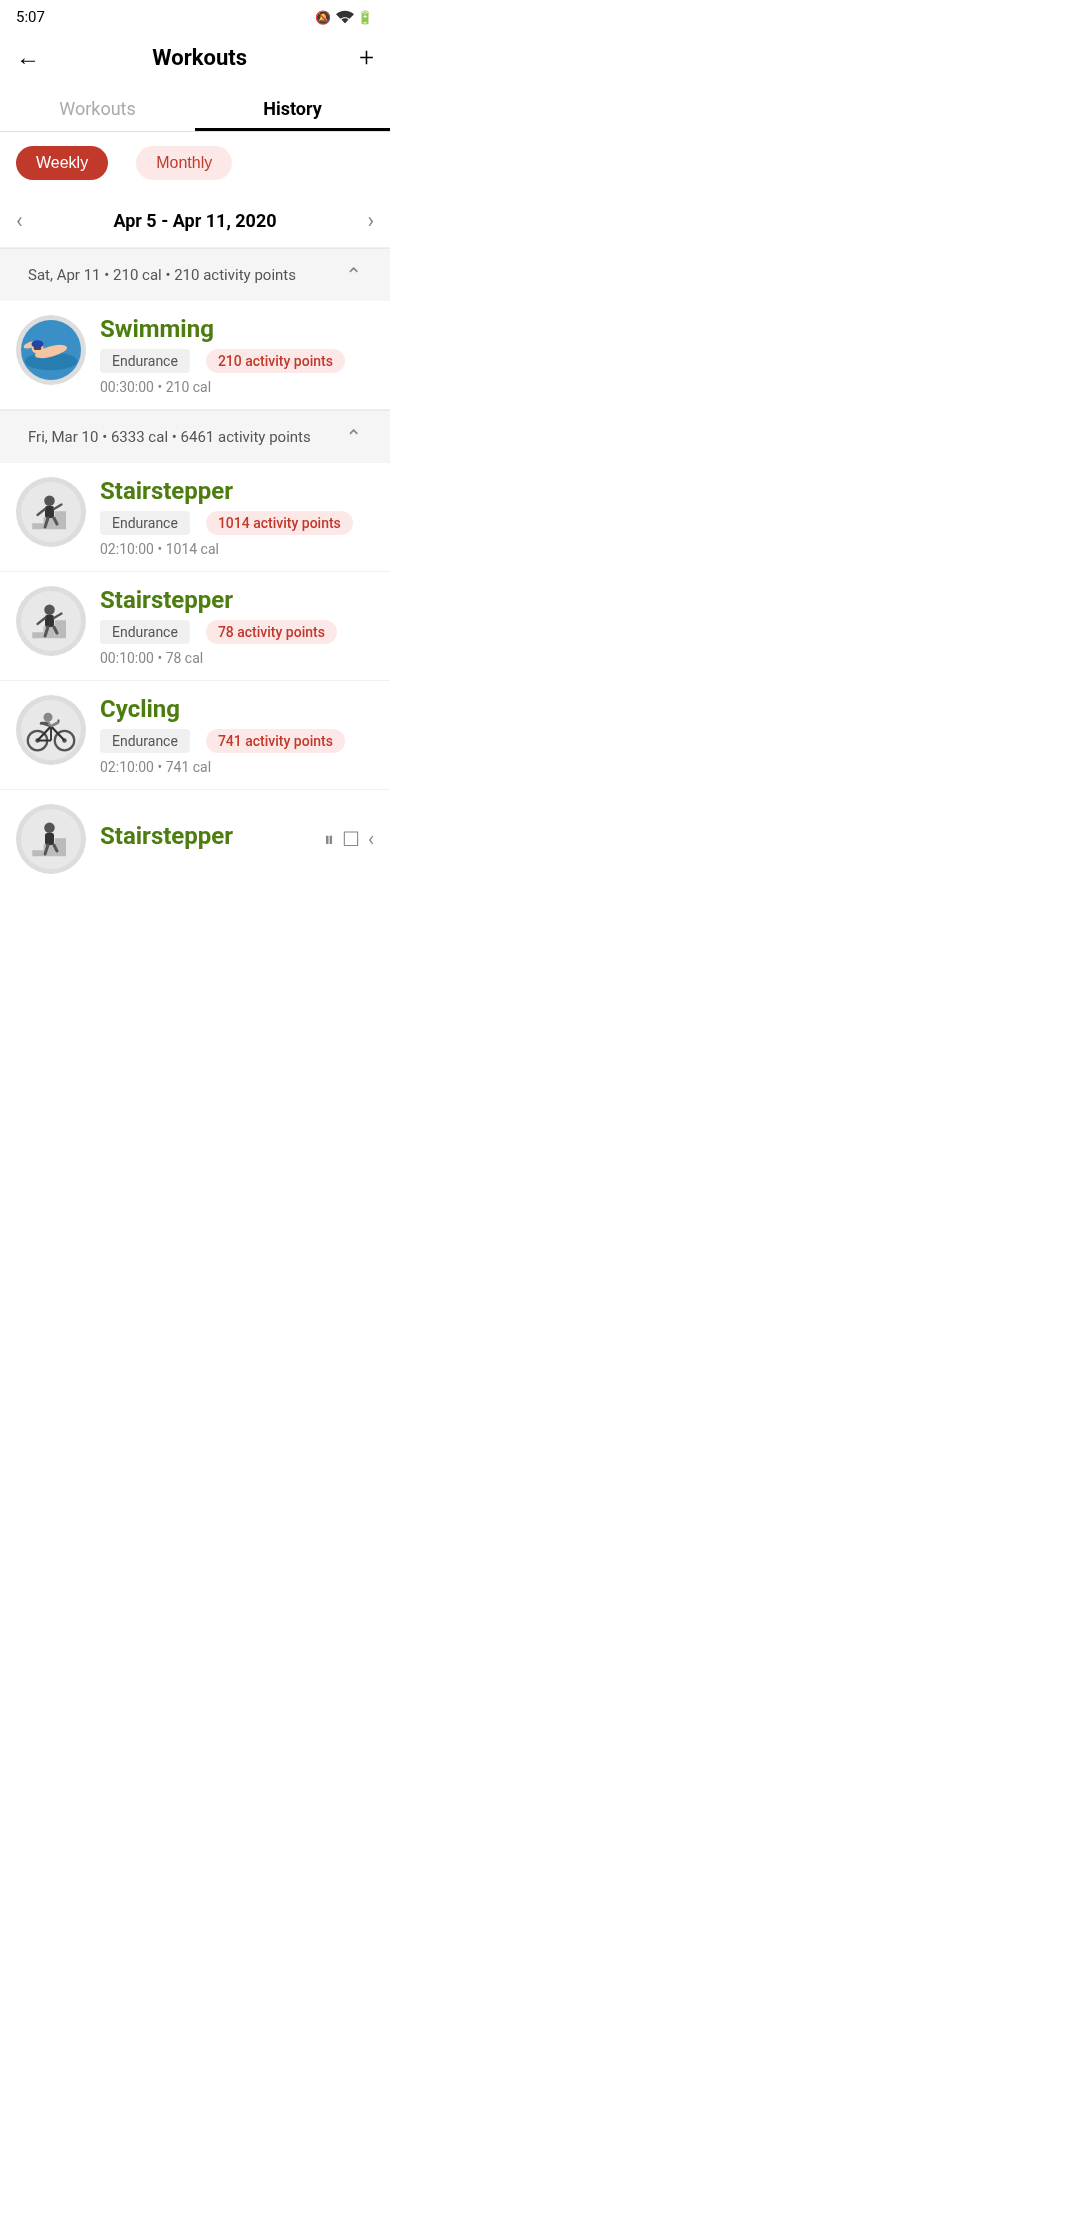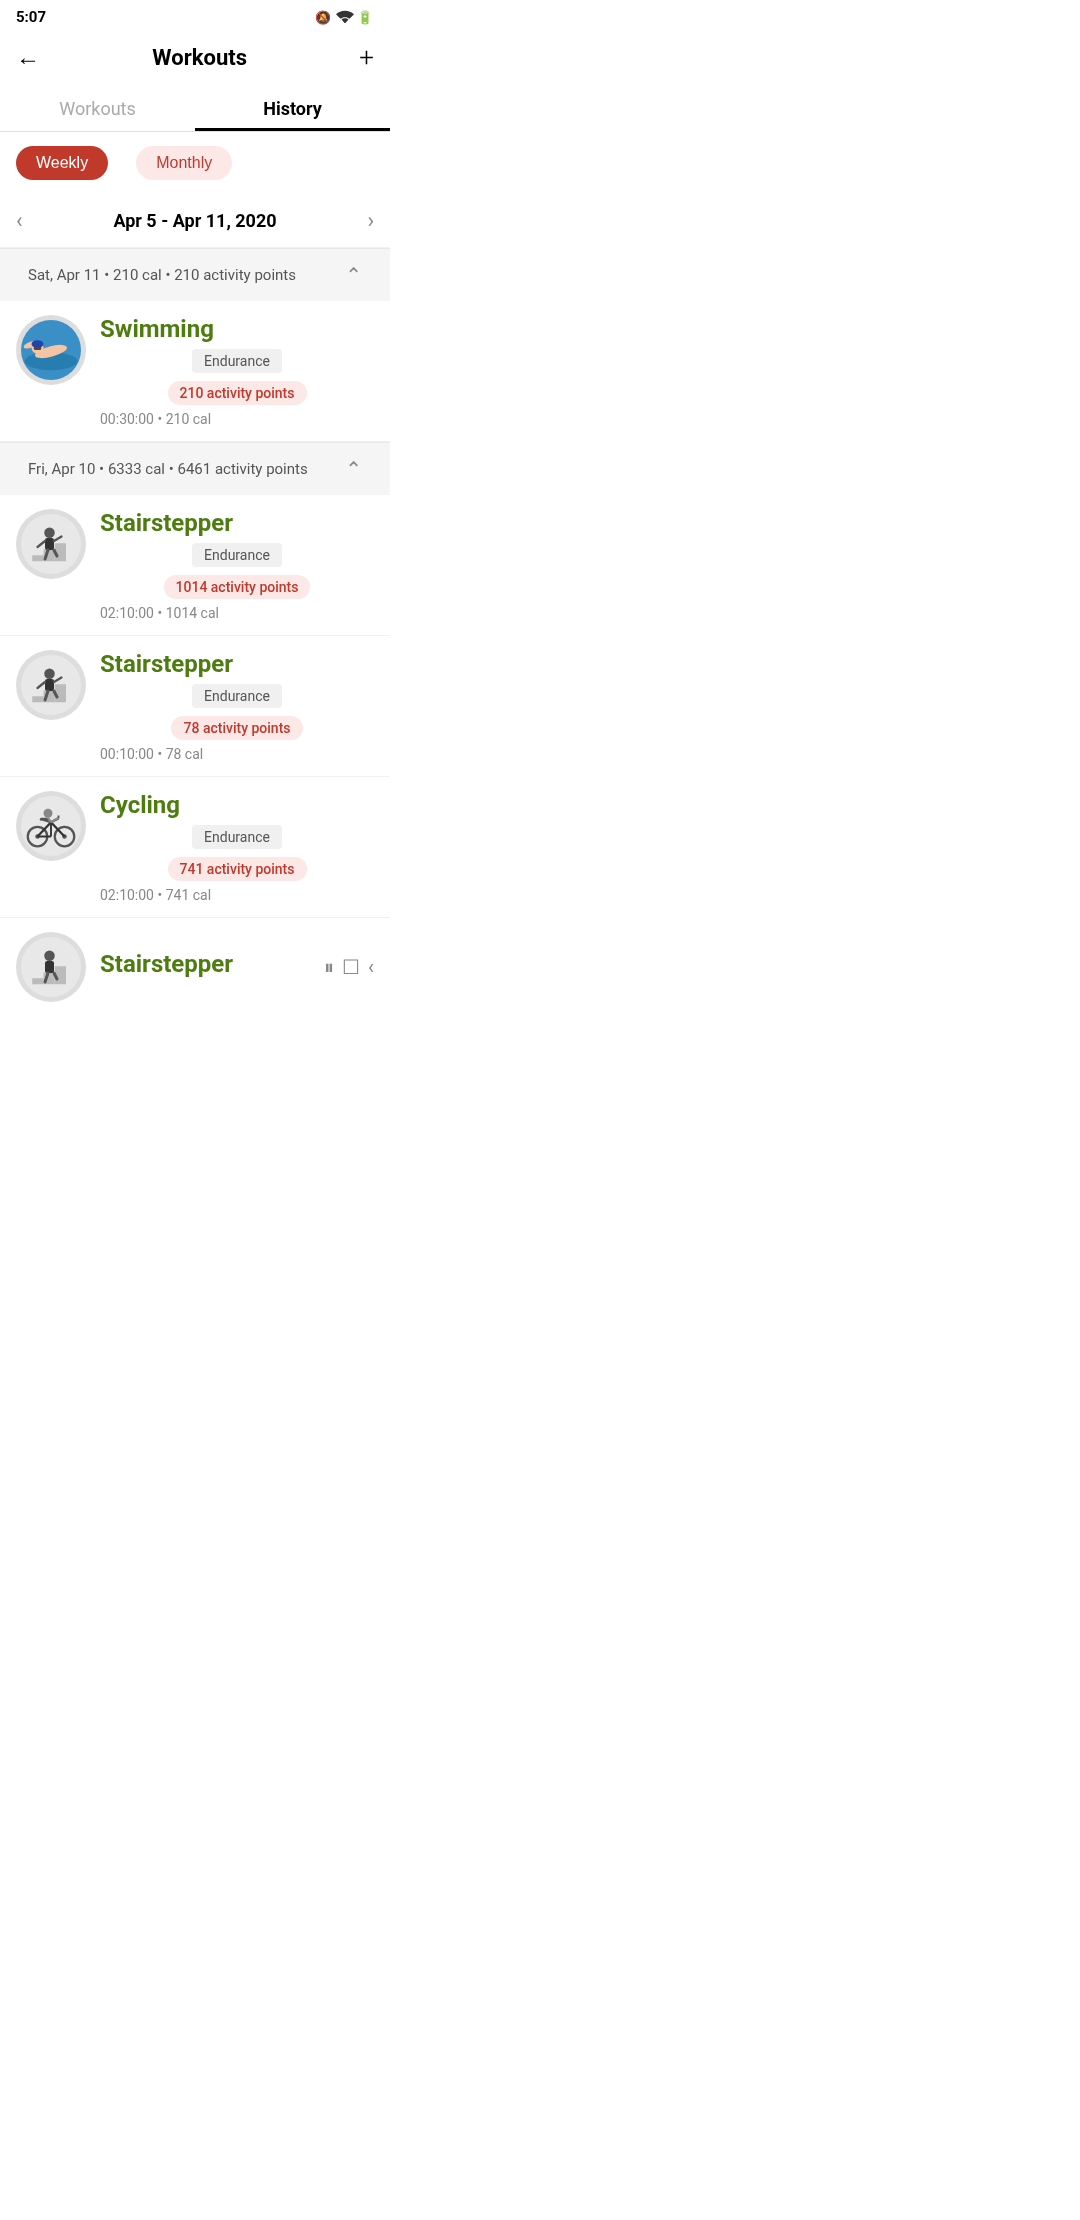--- a/index.html
+++ b/index.html
@@ -15,21 +15,21 @@
     
     .status-bar {
       display: flex;
       justify-content: space-between;
       align-items: center;
       padding: 8px 16px 4px;
       background: #fff;
     }
     .status-time {
       font-size: 15px;
-      font-weight: 700;
+      font-weight: 400;
       color: #000;
     }
     .status-icons {
       display: flex;
       gap: 4px;
       align-items: center;
     }
     .status-icon {
       font-size: 13px;
       color: #333;
@@ -180,25 +180,23 @@
       flex: 1;
     }
     .workout-name {
       font-size: 24px;
       font-weight: 700;
       color: #4d7c0f;
       margin-bottom: 6px;
     }
     .workout-tags {
       display: flex;
-      gap: 8px;
-      align-items: center;
+      gap: 16px;
       flex-wrap: wrap;
       margin-bottom: 6px;
-      flex-direction: column;
     }
     .tag-endurance {
       background: #f0f0f0;
       color: #555;
       padding: 4px 12px;
       border-radius: 4px;
       font-size: 14px;
     }
     .tag-points {
       background: #fde8e8;
@@ -302,21 +300,21 @@
     <div class="workout-name">Swimming</div>
     <div class="workout-tags">
       <span class="tag-endurance">Endurance</span>
       <span class="tag-points">210 activity points</span>
     </div>
     <div class="workout-details">00:30:00 • 210 cal</div>
   </div>
 </div>
 
 <div class="day-header">
-  <span class="day-header-text">Fri, Apr 10 • 6333 cal • 6461 activity points</span>
+  <span class="day-header-text">Fri, Mar 10 • 6333 cal • 6461 activity points</span>
   <span class="day-header-arrow">⌃</span>
 </div>
 
 <div class="workout-item">
   <div class="workout-avatar">
     <svg viewBox="0 0 80 80" xmlns="http://www.w3.org/2000/svg">
       <circle cx="40" cy="40" r="40" fill="#e8e8e8"></circle>
 
       <rect x="15" y="55" width="15" height="8" fill="#bbb"></rect>
       <rect x="30" y="47" width="15" height="16" fill="#bbb"></rect>

